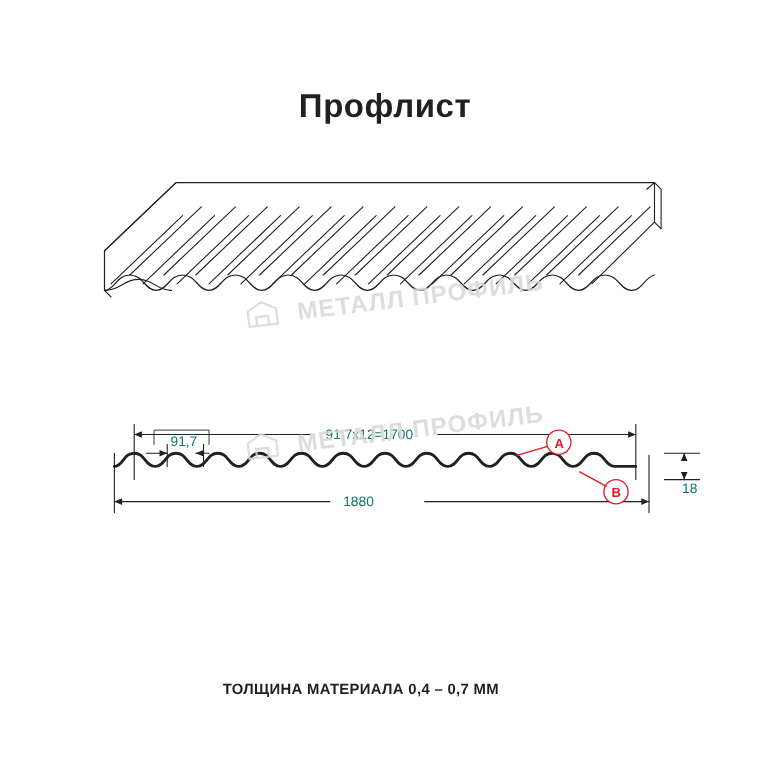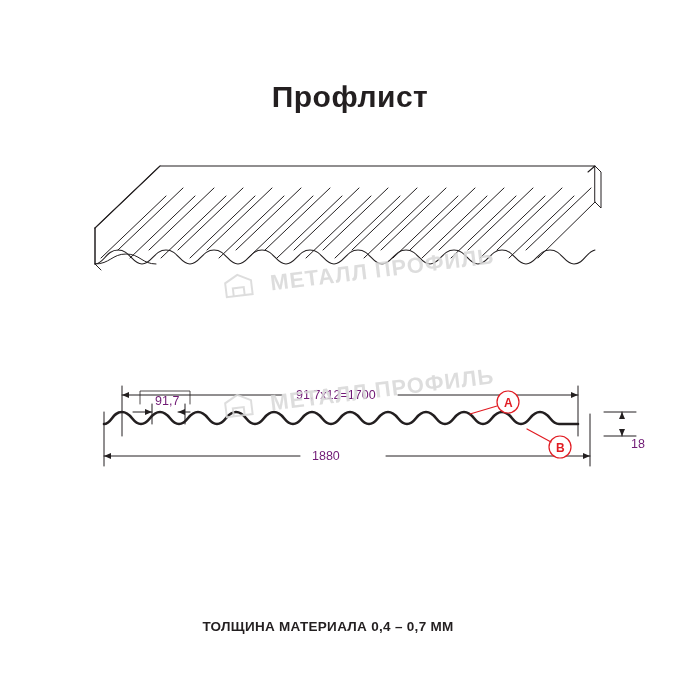--- a/index.html
+++ b/index.html
@@ -66,21 +66,21 @@
     white-space: nowrap;
     pointer-events: none;
     opacity: .85;
   }
   .wm1 { top: 258px; left: 222px; transform: rotate(-7deg); }
   .wm2 { top: 378px; left: 222px; transform: rotate(-7deg); }
   .wm-mark { display: inline-block; vertical-align: middle; margin-right: 8px; }
   .lbl {
     position: absolute;
     font-size: 12.5px;
-    color: #701a75;
+    color: #0f766e;
     white-space: nowrap;
     text-align: right;
   }
   .lbl-red {
     position: absolute;
     font-size: 12px;
     color: #e11b22;
     font-weight: bold;
   }
 </style>
@@ -249,21 +249,21 @@
           <circle cx="560" cy="447" r="11" fill="#ffffff"></circle>
           <path d="M551 442 L527 429"></path>
         </g>
       </g>
     </g>
   </svg>
 
   <div class="lbl" style="top:388px; left:296px;">91,7х12=1700</div>
   <div class="lbl" style="top:394px; left:155px;">91,7</div>
   <div class="lbl" style="top:449px; left:312px;">1880</div>
-  <div class="lbl" style="top:437px; left:620px;margin-left:11px;">18</div>
+  <div class="lbl" style="top:437px; left:620px;">18</div>
 
   <div class="lbl-red" style="top:396px; left:504px;">A</div>
   <div class="lbl-red" style="top:441px; left:556px;">B</div>
 
   <div class="wm wm1">
     <span class="wm-mark">
       <svg width="40" height="26" viewBox="0 0 40 26" fill="none" stroke="#d8d8d8" stroke-width="2">
         <path d="M3 23 V9 L16 2 L29 9 V23 Z"></path>
         <path d="M10 23 V15 H21 V23"></path>
       </svg>

